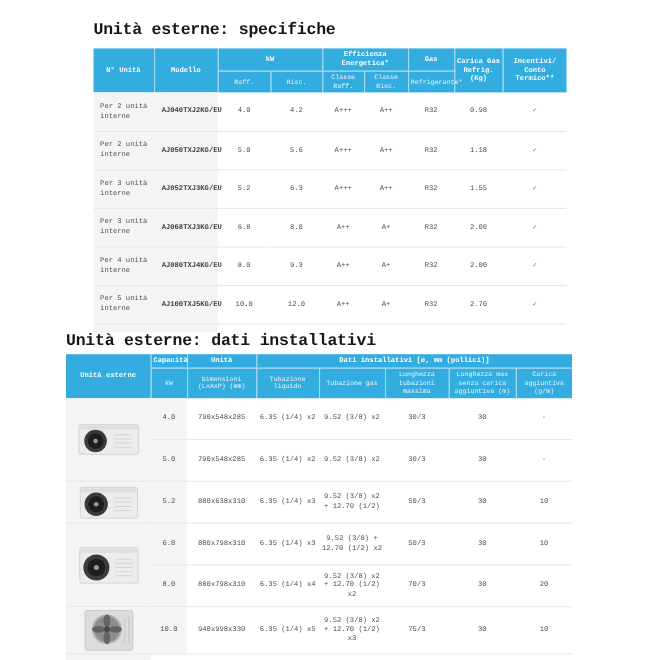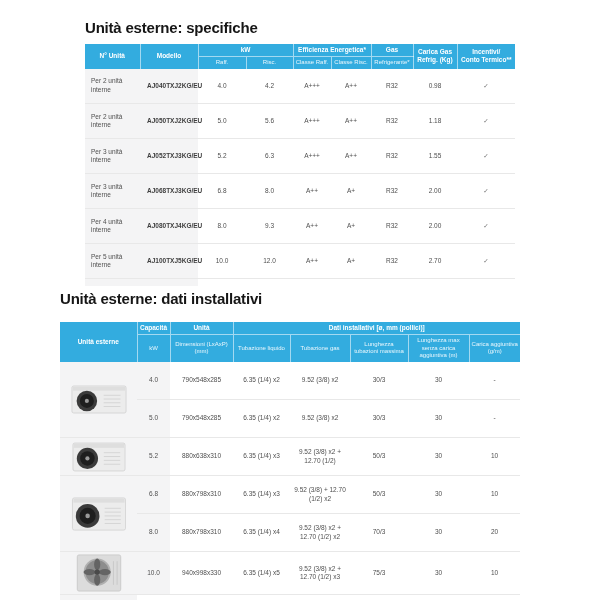--- a/index.html
+++ b/index.html
@@ -1,20 +1,20 @@
 <!DOCTYPE html>
 <html><head>
 <meta charset="utf-8">
 <style>
   html,body{margin:0;padding:0;background:#fff;}
   .page{position:relative;width:600px;height:600px;background:#ffffff;overflow:hidden;
-        font-family:Liberation Sans, sans-serif;color:#4a4a4a;}
+        font-family:Liberation Mono, monospace;color:#4a4a4a;}
   .section-title{position:absolute;font-size:15px;font-weight:bold;color:#161616;letter-spacing:-0.2px;}
   #title1{left:85px;top:19px;}
-  #title2{left:60px;top:290px;}
+  #title2{left:60px;top:302px;}
 
   table{border-collapse:collapse;table-layout:fixed;}
   #spec-table{position:absolute;left:85px;top:44px;width:430px;}
   #install-table{position:absolute;left:60px;top:322px;width:460px;}
 
   thead th{background:#33ACDF;color:#ffffff;font-weight:bold;font-size:6.5px;line-height:1.25;
            padding:2px 2px;text-align:center;vertical-align:middle;
            border-left:1px solid rgba(255,255,255,.55);border-top:1px solid rgba(255,255,255,.55);}
   thead tr:first-child th{border-top:none;}
   thead tr:first-child th:first-child{border-left:none;}

